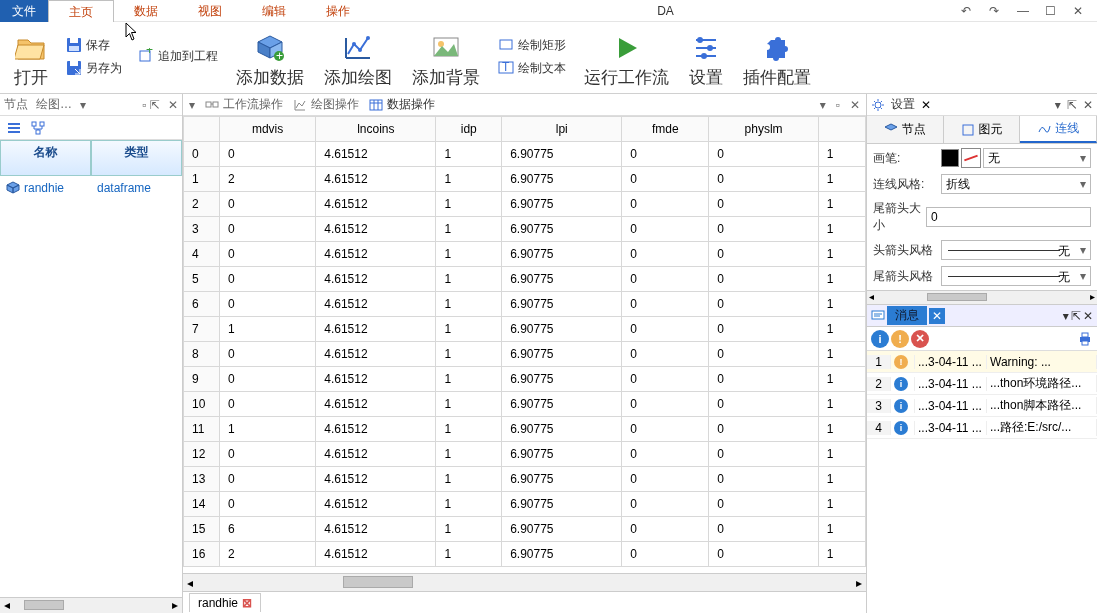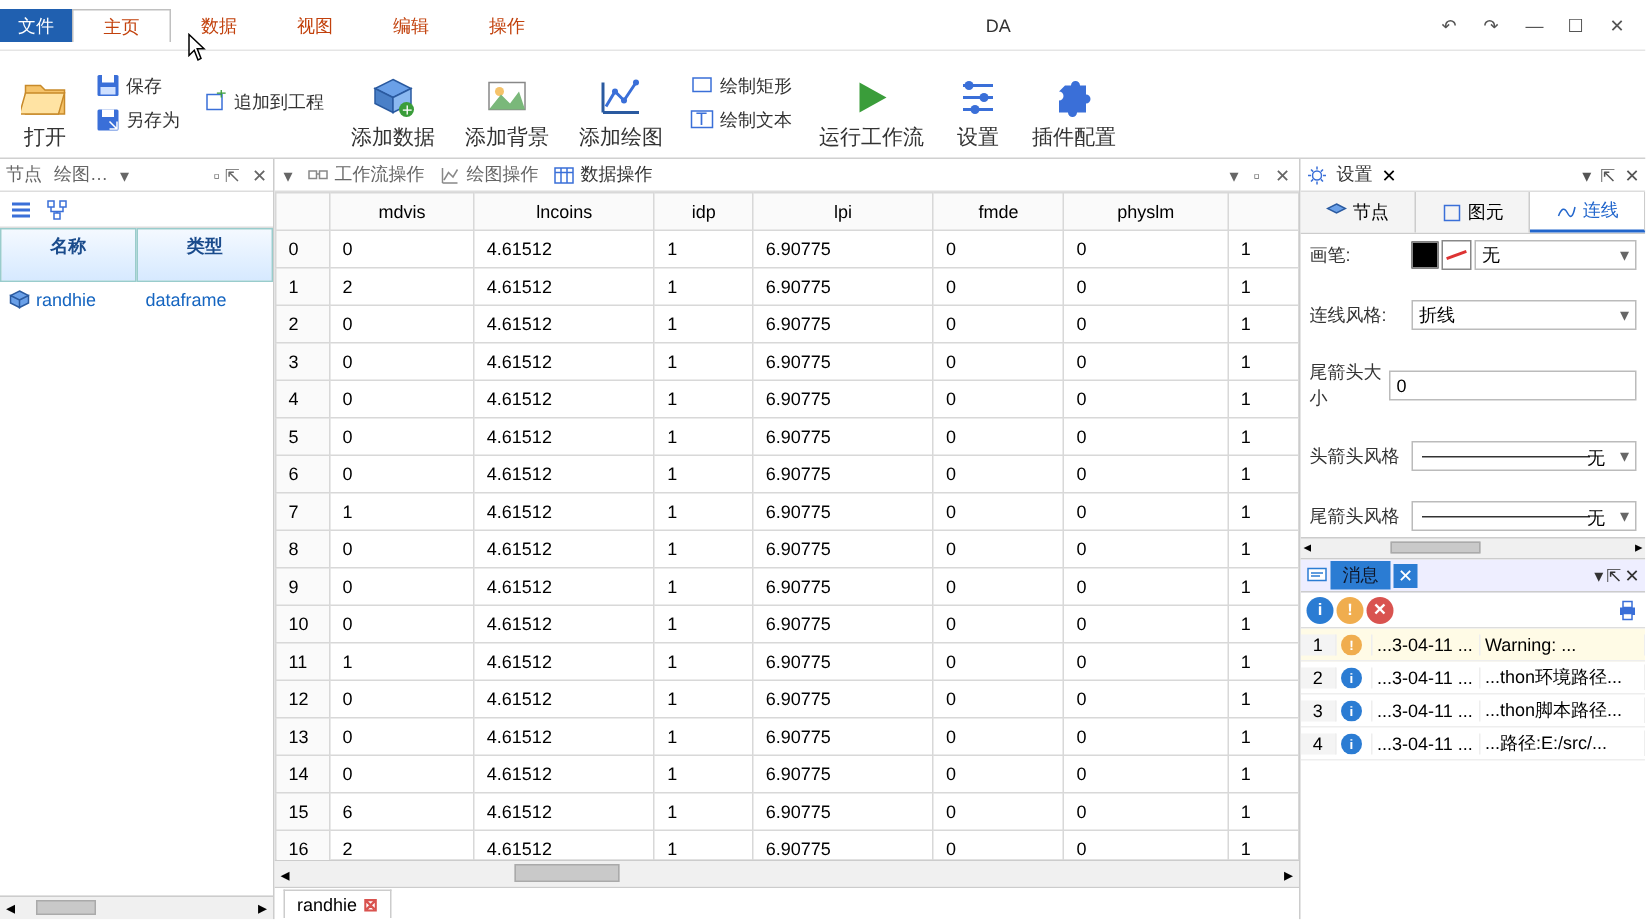--- a/index.html
+++ b/index.html
@@ -1,28 +1,28 @@
 <!DOCTYPE html>
 <html><head>
 <meta charset="utf-8">
 <style>
 * { box-sizing: border-box; margin: 0; padding: 0; font-family: "Microsoft YaHei", Arial, sans-serif; font-size: 12px; }
 body { width: 1097px; height: 613px; overflow: hidden; background: #fff; position: relative; display: flex; flex-direction: column; }
-.titlebar { height: 34px; display: flex; align-items: center; background: #fff; border-bottom: 1px solid #e5e5e5; }
+.titlebar { height: 22px; display: flex; align-items: center; background: #fff; border-bottom: 1px solid #e5e5e5; }
 .menu-tab { padding: 0 20px; height: 22px; line-height: 22px; color: #c2410c; cursor: pointer; }
 .menu-tab.file { background: #2060b0; color: #fff; padding: 0 12px; }
 .menu-tab.active { background: #fff; border: 1px solid #c0c0c0; border-bottom: none; }
 .title-center { flex: 1; text-align: center; color: #333; }
 .title-right { display: flex; gap: 14px; padding-right: 10px; align-items: center; }
 .title-icon { width: 14px; height: 14px; cursor: pointer; color: #555; }
 .ribbon { height: 72px; background: #fff; border-bottom: 1px solid #d0d0d0; display: flex; align-items: flex-end; padding: 2px 0 4px 4px; }
 .ribbon-group { display: flex; flex-direction: column; align-items: center; padding: 0 10px; height: 100%; justify-content: flex-end; gap: 2px; }
 .ribbon-big { display: flex; flex-direction: column; align-items: center; justify-content: flex-end; height: 100%; gap: 2px; cursor: pointer; }
 .ribbon-big svg, .ribbon-big .ico { width: 32px; height: 32px; }
-.ribbon-label { font-size: 14px; color: #333; }
+.ribbon-label { font-size: 17px; color: #333; }
 .ribbon-small-col { display: flex; flex-direction: column; gap: 2px; padding: 0 4px; height:100%; justify-content:center;}
 .ribbon-small { display: flex; align-items: flex-start; gap: 4px; cursor: pointer; padding: 2px 4px; color:#333;}
 .ribbon-small svg { width: 16px; height: 16px; }
 .main-area { flex: 1; display: flex; overflow: hidden; }
 .left-panel { width: 183px; border-right: 1px solid #ccc; display: flex; flex-direction: column; }
 .panel-header { height: 22px; display:flex; align-items:center; gap:8px; padding:0 4px; border-bottom:1px solid #ddd; color:#666; font-size:11px;}
 .panel-header .close { margin-left:auto; }
 .toolbar-row { height: 24px; border-bottom:1px solid #ddd; display:flex; align-items:center; gap:4px; padding:0 4px;}
 .tb-btn { width:20px; height:20px; display:flex; align-items:center; justify-content:center; cursor:pointer; border:1px solid transparent;}
 .tree-head { display:flex; height:36px; }
@@ -45,21 +45,21 @@
 .tabbar .tab { padding:2px 8px; border:1px solid #ccc; border-bottom:none; background:#fff; display:flex; align-items:center; gap:4px; font-size:11px;}
 .tabbar .tab .close { color:#d9534f; font-weight:bold; cursor:pointer;}
 .right-panel { width:231px; border-left:1px solid #ccc; display:flex; flex-direction:column; overflow:hidden;}
 .rp-header { height:22px; display:flex; align-items:center; padding:0 4px; gap:6px; border-bottom:1px solid #ddd;}
 .rp-header .title { display:flex; align-items:center; gap:4px; color:#333;}
 .rp-header .spacer{flex:1;}
 .rp-header .ctl { cursor:pointer; color:#555; }
 .rp-tabs { height:28px; display:flex; border-bottom:1px solid #ccc; }
 .rp-tabs .rtab { flex:1; display:flex; align-items:center; justify-content:center; gap:4px; border-right:1px solid #ccc; cursor:pointer; background:#f4f4f4;}
 .rp-tabs .rtab.active { background:#fff; border-bottom:2px solid #2266cc; color:#2266cc;}
-.prop-rows { padding:4px 6px; display:flex; flex-direction:column; gap:20px; }
+.prop-rows { padding:4px 6px; display:flex; flex-direction:column; gap:6px; }
 .prop-row { display:flex; align-items:center; gap:4px;}
 .prop-row label { width:64px; color:#333;}
 .prop-row .val { flex:1; display:flex; align-items:center; gap:2px;}
 .prop-input { flex:1; border:1px solid #bbb; height:20px; padding:0 4px; background:#fff;}
 .dropdown { flex:1; border:1px solid #bbb; height:20px; display:flex; align-items:center; padding:0 4px; background:#fff; position:relative;}
 .dropdown:after{content:"▾"; position:absolute; right:4px; color:#666;}
 .line-sample{ flex:1; height:20px; border:1px solid #bbb; position:relative; background:#fff;}
 .line-sample:before{content:""; position:absolute; left:6px; right:30px; top:9px; border-top:1px solid #333;}
 .line-sample span{position:absolute; right:20px; top:2px;}
 .line-sample:after{content:"▾"; position:absolute; right:4px; top:2px; color:#666;}
@@ -156,37 +156,37 @@
           <path d="M28 10 v10 l-12 6 v-10z" fill="#8ab8f0" stroke="#2a5aa0"></path>
           <circle cx="25" cy="24" r="5" fill="#3a9d3a"></circle>
           <text x="22" y="28" font-size="9" fill="#fff">+</text>
         </svg>
       <span class="ribbon-label">添加数据</span>
     </div>
   </div>
   <div class="ribbon-group">
     <div class="ribbon-big">
       <svg viewBox="0 0 32 32">
-          <rect x="4" y="6" width="24" height="18" fill="#fff" stroke="#888"></rect>
-          <circle cx="11" cy="12" r="3" fill="#f5c36a"></circle>
-          <path d="M4 24 L12 14 L18 20 L24 12 L28 24 Z" fill="#7ab87a"></path>
-        </svg>
-      <span class="ribbon-label">添加背景</span>
-    </div>
-  </div>
-  <div class="ribbon-group">
-    <div class="ribbon-big">
-      <svg viewBox="0 0 32 32">
           <path d="M4 26 L4 6 M4 26 L28 26" stroke="#2a5aa0" fill="none" stroke-width="2"></path>
           <path d="M6 22 L12 12 L18 18 L26 6" stroke="#3a6fd8" fill="none" stroke-width="2"></path>
           <circle cx="12" cy="12" r="2" fill="#3a6fd8"></circle>
           <circle cx="18" cy="18" r="2" fill="#3a6fd8"></circle>
           <circle cx="26" cy="6" r="2" fill="#3a6fd8"></circle>
         </svg>
       <span class="ribbon-label">添加绘图</span>
+    </div>
+  </div>
+  <div class="ribbon-group">
+    <div class="ribbon-big">
+      <svg viewBox="0 0 32 32">
+          <rect x="4" y="6" width="24" height="18" fill="#fff" stroke="#888"></rect>
+          <circle cx="11" cy="12" r="3" fill="#f5c36a"></circle>
+          <path d="M4 24 L12 14 L18 20 L24 12 L28 24 Z" fill="#7ab87a"></path>
+        </svg>
+      <span class="ribbon-label">添加背景</span>
     </div>
   </div>
   <div class="ribbon-small-col">
     <div class="ribbon-small">
         <svg viewBox="0 0 16 16">
           <rect x="2" y="3" width="12" height="9" fill="none" stroke="#3a6fd8"></rect>
         </svg>
         <span>绘制矩形</span>
       </div>
     <div class="ribbon-small">

